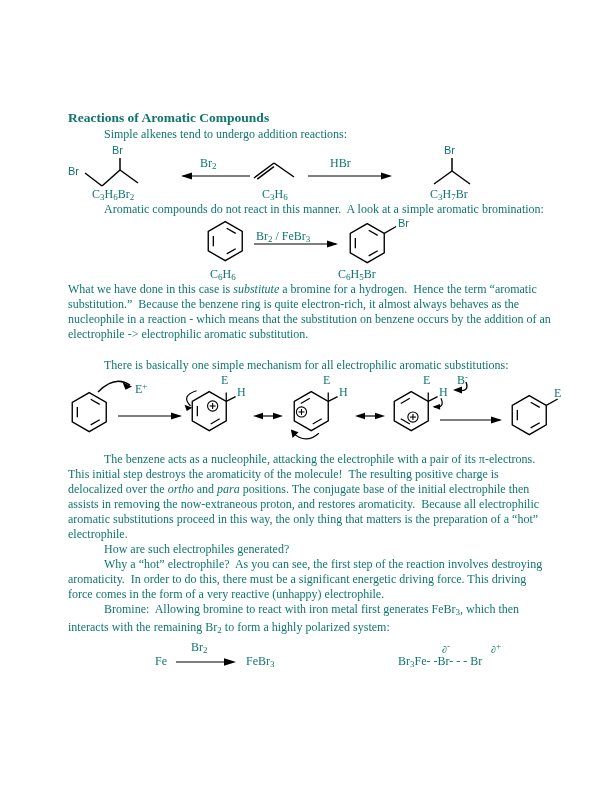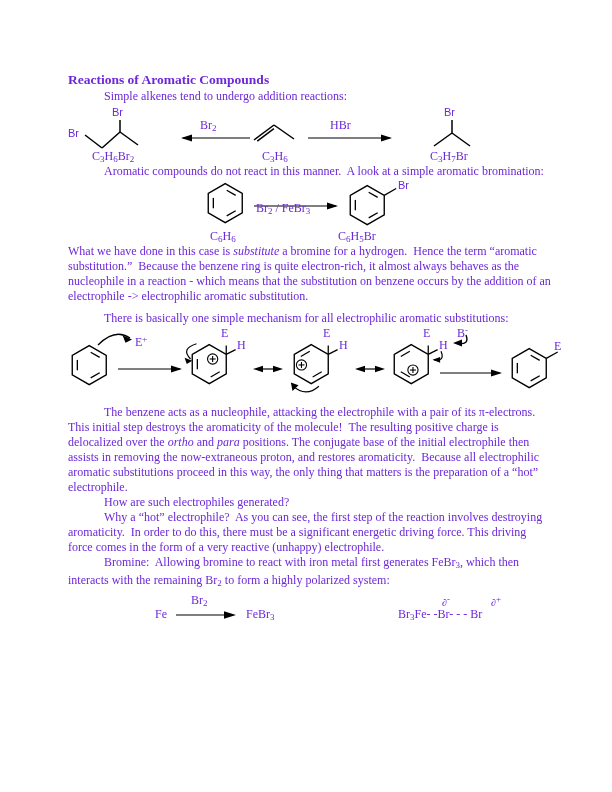--- a/index.html
+++ b/index.html
@@ -1,18 +1,18 @@
 <!DOCTYPE html>
 <html><head>
 <meta charset="utf-8">
 <style>
   html,body{margin:0;padding:0;background:#e8e8e8;}
   .page{position:relative;width:612px;height:792px;background:#ffffff;margin:0 auto;
-        box-sizing:border-box;padding:71px 60px 0 68px;overflow:hidden;
-        font-family:"Liberation Serif",serif;font-size:12px;line-height:15px;color:#6d28d9;}
+        box-sizing:border-box;padding:109px 60px 0 68px;overflow:hidden;
+        font-family:"Liberation Serif",serif;font-size:12px;line-height:15px;color:#0f766e;}
   h1{font-size:13.5px;line-height:17px;margin:0 0 1px 0;font-weight:bold;}
   h2{font-size:12px;line-height:15px;margin:0;font-weight:bold;}
   p{margin:0;white-space:pre-wrap;}
   p.ind{text-indent:36px;}
   .gap-top{margin-top:8px;}
   .scheme{position:relative;}
   .scheme svg{position:absolute;left:0;top:0;overflow:visible;}
   .lbl{position:absolute;white-space:pre;line-height:13px;font-size:12px;}
   .atom{font-family:"Liberation Sans",sans-serif;font-size:11px;line-height:11px;}
   .small{font-size:10px;line-height:10px;}
@@ -91,28 +91,28 @@
       <g transform="translate(136,1) scale(0.85)">
           <use href="#hexA"></use>
         </g>
       <line class="arrowline" x1="186" y1="26" x2="268" y2="26"></line>
       <polygon class="head" points="270,26 259,22.5 259,29.5"></polygon>
       <g transform="translate(278,3) scale(0.85)">
           <use href="#hexA"></use>
           <line class="bond" x1="45" y1="14.5" x2="59" y2="6.5" stroke-width="1.6"></line>
         </g>
     </svg>
-    <span class="lbl" style="left:188px;top:22px"><span>Br</span><sub>2</sub><span> / FeBr</span><sub>3</sub></span>
+    <span class="lbl" style="left:188px;top:12px"><span>Br</span><sub>2</sub><span> / FeBr</span><sub>3</sub></span>
     <span class="lbl atom" style="left:330px;top:0px">Br</span>
     <span class="lbl" style="left:142px;top:50px"><span>C</span><sub>6</sub><span>H</span><sub>6</sub></span>
     <span class="lbl" style="left:270px;top:50px"><span>C</span><sub>6</sub><span>H</span><sub>5</sub><span>Br</span></span>
   </div>
 
   <p><span>What we have done in this case is </span><i>substitute</i><span> a bromine for a hydrogen.  Hence the term “aromatic substitution.”  Because the benzene ring is quite electron-rich, it almost always behaves as the nucleophile in a reaction - which means that the substitution on benzene occurs by the addition of an electrophile -&gt; electrophilic aromatic substitution.</span></p>
-  <p class="ind" style="margin-top:7px">There is basically one simple mechanism for all electrophilic aromatic substitutions:</p>
+  <p class="ind" style="margin-top:16px">There is basically one simple mechanism for all electrophilic aromatic substitutions:</p>
 
   <div class="scheme" style="height:78px;margin-top:1px">
     <svg width="500" height="78">
 
       <g transform="translate(0,16) scale(0.85)">
           <use href="#hexA"></use>
         </g>
       <path class="curve" d="M 30,18 Q 47,1 62,11"></path>
       <polygon class="head" points="64,12.5 54.5,8.2 57.5,15.8"></polygon>
       <line class="arrowline" x1="50" y1="42" x2="112" y2="42"></line>

